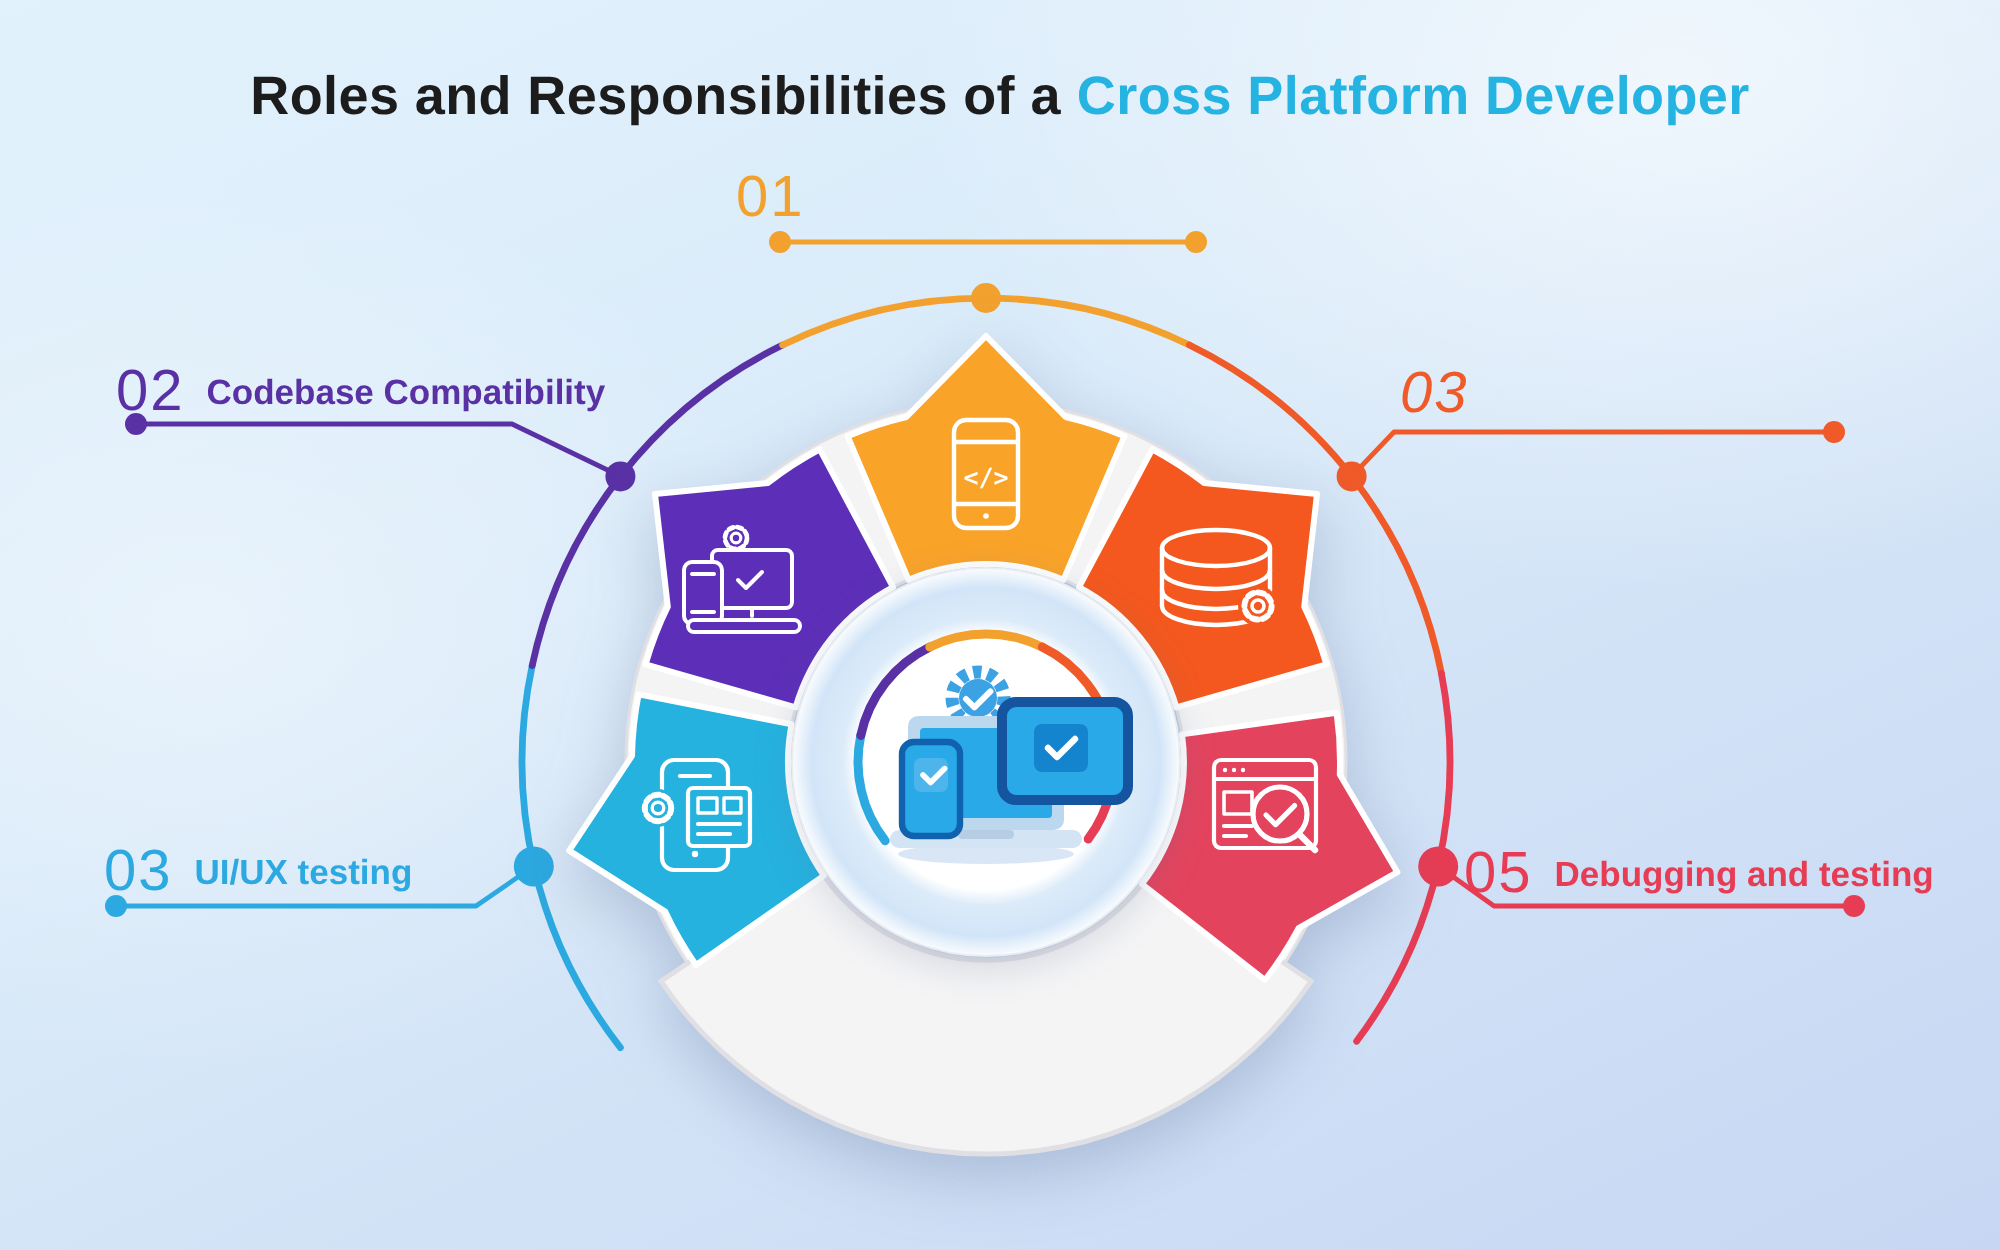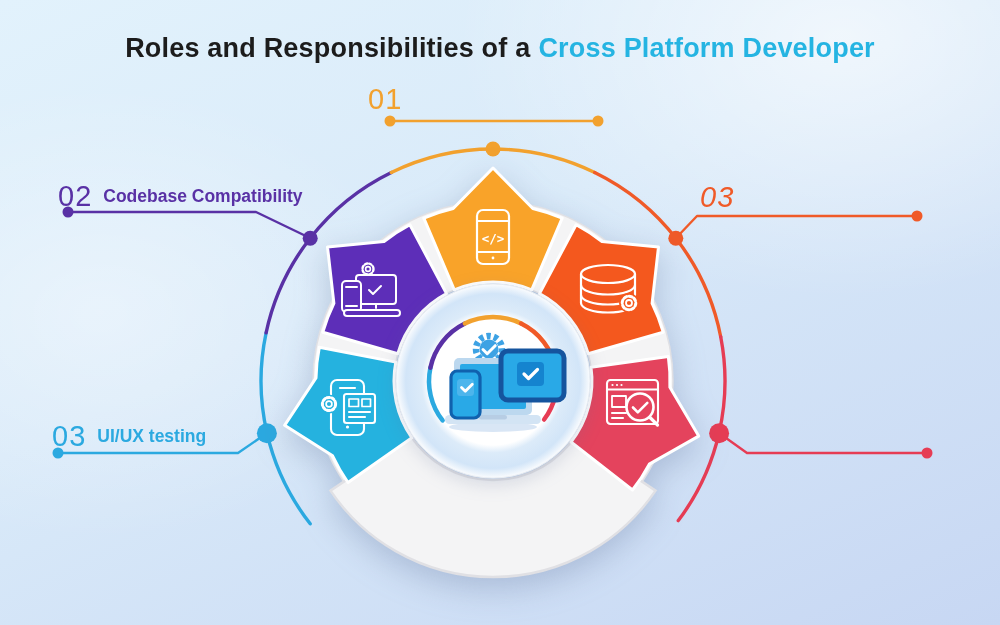--- a/index.html
+++ b/index.html
@@ -44,20 +44,24 @@
     <span class="num">02</span>
     <span class="txt">Codebase Compatibility</span>
   </div>
   <div class="item pos3" style="color: rgb(240, 90, 40); font-style: italic;">
     <span class="num">03</span>
   </div>
   <div class="item pos4" style="color: rgb(43, 169, 224);">
     <span class="num">03</span>
     <span class="txt">UI/UX testing</span>
   </div>
+  <div class="item pos5" style="color: rgb(230, 60, 84);">
+    <span class="num">05</span>
+    <span class="txt">Debugging and testing</span>
+  </div>
 
   <svg class="overlay" width="1000" height="625" viewBox="0 0 1000 625">
     <defs>
       <radialGradient id="halo" cx="50%" cy="50%" r="50%">
         <stop offset="0%" stop-color="#ffffff"></stop>
         <stop offset="66%" stop-color="#ffffff"></stop>
         <stop offset="74%" stop-color="#dcebf9"></stop>
         <stop offset="90%" stop-color="#d2e5f8"></stop>
         <stop offset="97%" stop-color="#eef5fc"></stop>
         <stop offset="100%" stop-color="#fbfcfe"></stop>

